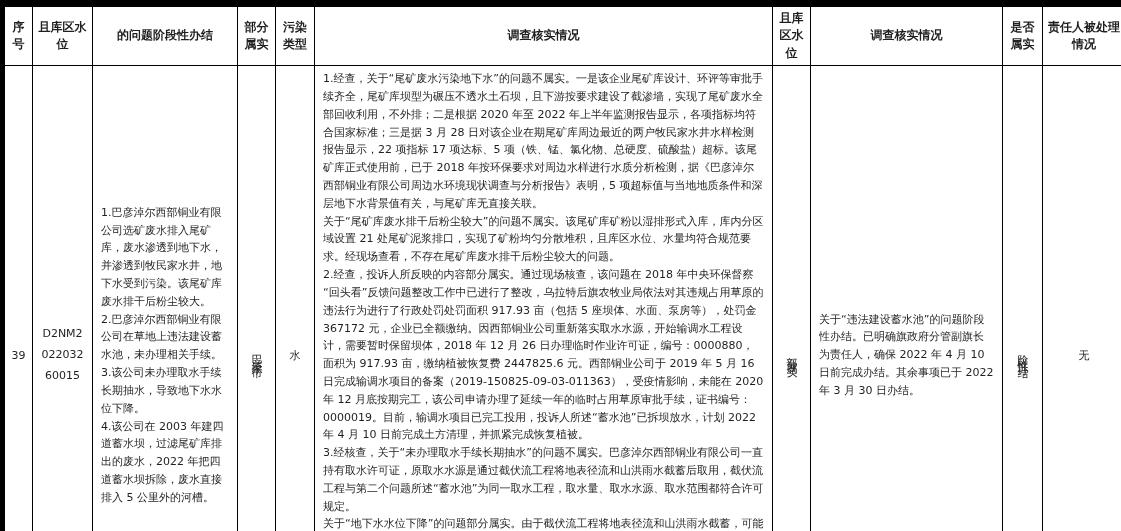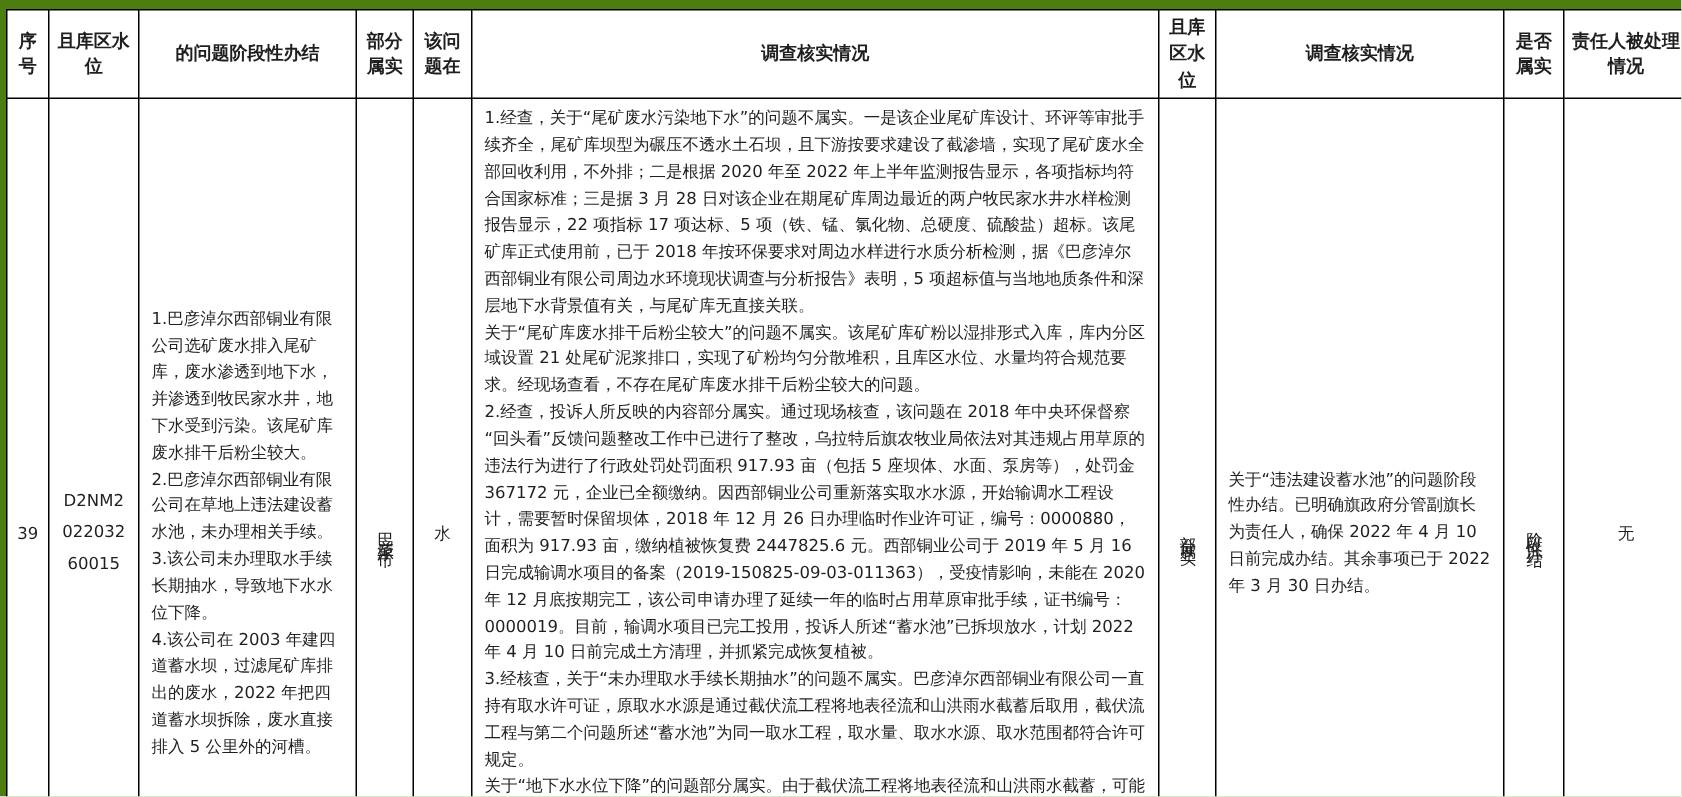--- a/index.html
+++ b/index.html
@@ -5,21 +5,21 @@
   html, body {
     margin: 0;
     padding: 0;
     background: #ffffff;
     font-family: "DejaVu Sans", sans-serif;
     color: #1f1f1f;
   }
   .page {
     width: 1121px;
     height: 531px;
-    background: #4d7c0f;
+    background: #000000;
     box-sizing: border-box;
     padding: 6px 0 3px 4px;
     overflow: hidden;
   }
   table.report {
     border-collapse: collapse;
     table-layout: fixed;
     width: 1116px;
     height: 522px;
     background: #ffffff;
@@ -84,21 +84,21 @@
       <col style="width:192px">
       <col style="width:40px">
       <col style="width:83px">
     </colgroup>
     <thead>
       <tr>
         <th>序号</th>
         <th>且库区水位</th>
         <th>的问题阶段性办结</th>
         <th>部分属实</th>
-        <th>该问题在</th>
+        <th>污染类型</th>
         <th>调查核实情况</th>
         <th>且库区水位</th>
         <th>调查核实情况</th>
         <th>是否属实</th>
         <th>责任人被处理情况</th>
       </tr>
     </thead>
     <tbody>
       <tr>
         <td class="center">39</td>

